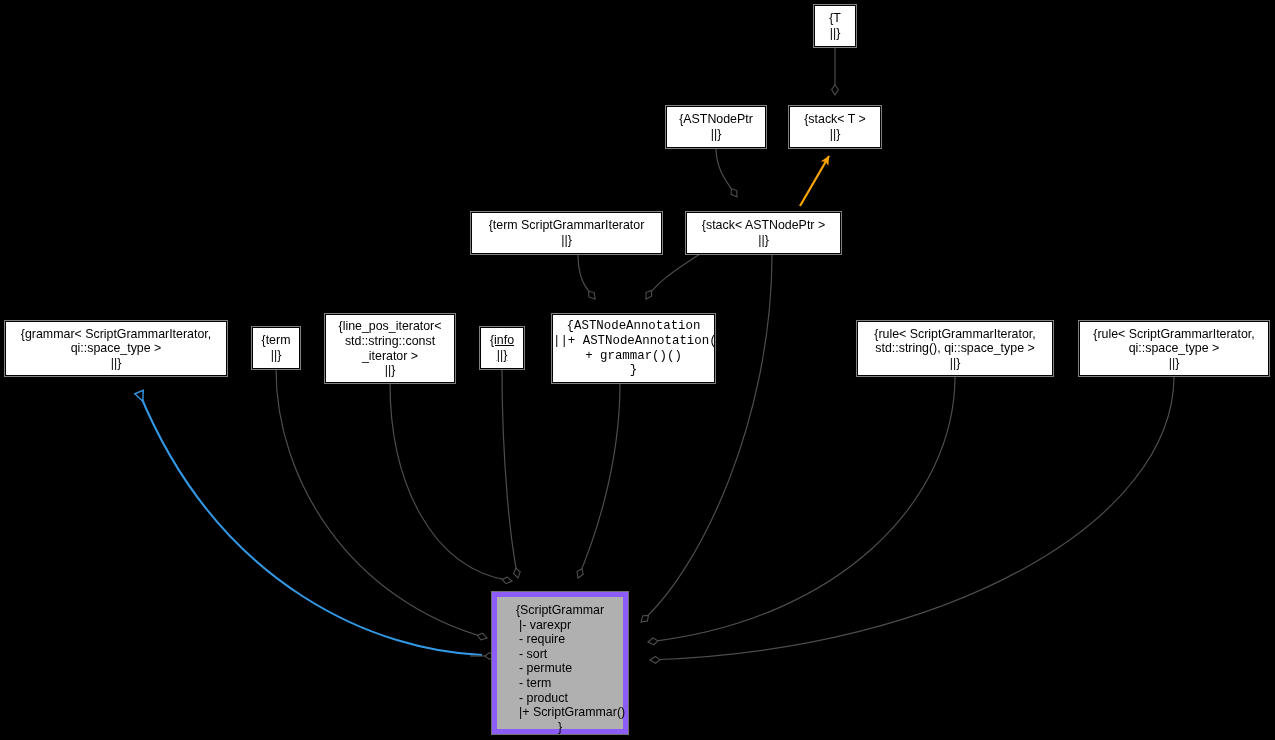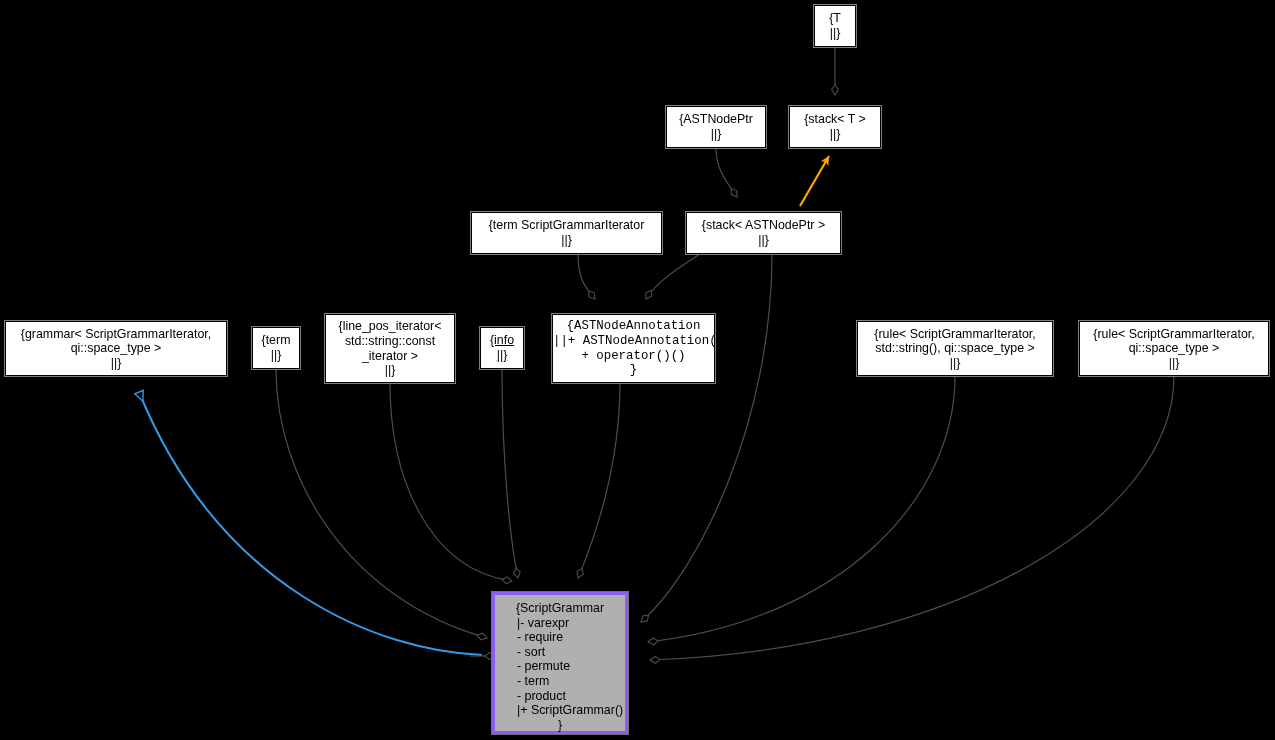--- a/index.html
+++ b/index.html
@@ -25,21 +25,21 @@
     text-align:center;
     display:flex;
     flex-direction:column;
     justify-content:center;
     align-items:center;
     white-space:pre;
     z-index:5;
   }
   .node.highlight{
     background:#b0b0b0;
-    border:3px solid #8b5cf6;
+    border:5px solid #8b5cf6;
     outline:1px solid #707070;
   }
   .node .ln{display:block;width:100%;}
   .node.members{
     text-align:left;
     align-items:stretch;
     justify-content:flex-start;
     padding:6px 0 2px 0;
   }
   .node.members .ln{padding-left:22px;}
@@ -97,17 +97,17 @@
 
 <div class="node" style="left: 814px; top: 5px; width: 42px; height: 42px;"><span class="ln center">{T</span><span class="ln">||}</span></div>
     <div class="node" style="left: 666px; top: 106px; width: 100px; height: 42px;"><span class="ln center">{ASTNodePtr</span><span class="ln">||}</span></div>
     <div class="node" style="left: 789px; top: 106px; width: 92px; height: 42px;"><span class="ln center">{stack&lt; T &gt;</span><span class="ln">||}</span></div>
     <div class="node" style="left: 471px; top: 212px; width: 191px; height: 42px;"><span class="ln center">{term ScriptGrammarIterator</span><span class="ln">||}</span></div>
     <div class="node" style="left: 686px; top: 212px; width: 155px; height: 42px;"><span class="ln center">{stack&lt; ASTNodePtr &gt;</span><span class="ln">||}</span></div>
     <div class="node" style="left: 5px; top: 321px; width: 222px; height: 55px;"><span class="ln center">{grammar&lt; ScriptGrammarIterator,</span><span class="ln">qi::space_type &gt;</span><span class="ln">||}</span></div>
     <div class="node" style="left: 252px; top: 327px; width: 48px; height: 42px;"><span class="ln center">{term</span><span class="ln">||}</span></div>
     <div class="node" style="left: 325px; top: 314px; width: 130px; height: 69px;"><span class="ln center">{line_pos_iterator&lt;</span><span class="ln">std::string::const</span><span class="ln">_iterator &gt;</span><span class="ln">||}</span></div>
     <div class="node" style="left: 480px; top: 327px; width: 44px; height: 42px; text-decoration: underline;"><span class="ln center">{info</span><span class="ln">||}</span></div>
-    <div class="node" style="left: 552px; top: 314px; width: 163px; height: 69px; font-family: Liberation Mono, monospace;"><span class="ln center">{ASTNodeAnnotation</span><span class="ln">||+ ASTNodeAnnotation()</span><span class="ln">+ operator()()</span><span class="ln center">}</span></div>
+    <div class="node" style="left: 552px; top: 314px; width: 163px; height: 69px; font-family: Liberation Mono, monospace;"><span class="ln center">{ASTNodeAnnotation</span><span class="ln">||+ ASTNodeAnnotation()</span><span class="ln">+ grammar()()</span><span class="ln center">}</span></div>
     <div class="node" style="left: 857px; top: 321px; width: 196px; height: 55px;"><span class="ln center">{rule&lt; ScriptGrammarIterator,</span><span class="ln">std::string(), qi::space_type &gt;</span><span class="ln">||}</span></div>
     <div class="node" style="left: 1079px; top: 321px; width: 190px; height: 55px;"><span class="ln center">{rule&lt; ScriptGrammarIterator,</span><span class="ln">qi::space_type &gt;</span><span class="ln">||}</span></div>
     <div class="node highlight members" style="left: 492px; top: 592px; width: 136px; height: 142px;"><span class="ln center">{ScriptGrammar</span><span class="ln">|- varexpr</span><span class="ln">- require</span><span class="ln">- sort</span><span class="ln">- permute</span><span class="ln">- term</span><span class="ln">- product</span><span class="ln">|+ ScriptGrammar()</span><span class="ln center">}</span></div>
   </div>
 
 </body></html>

